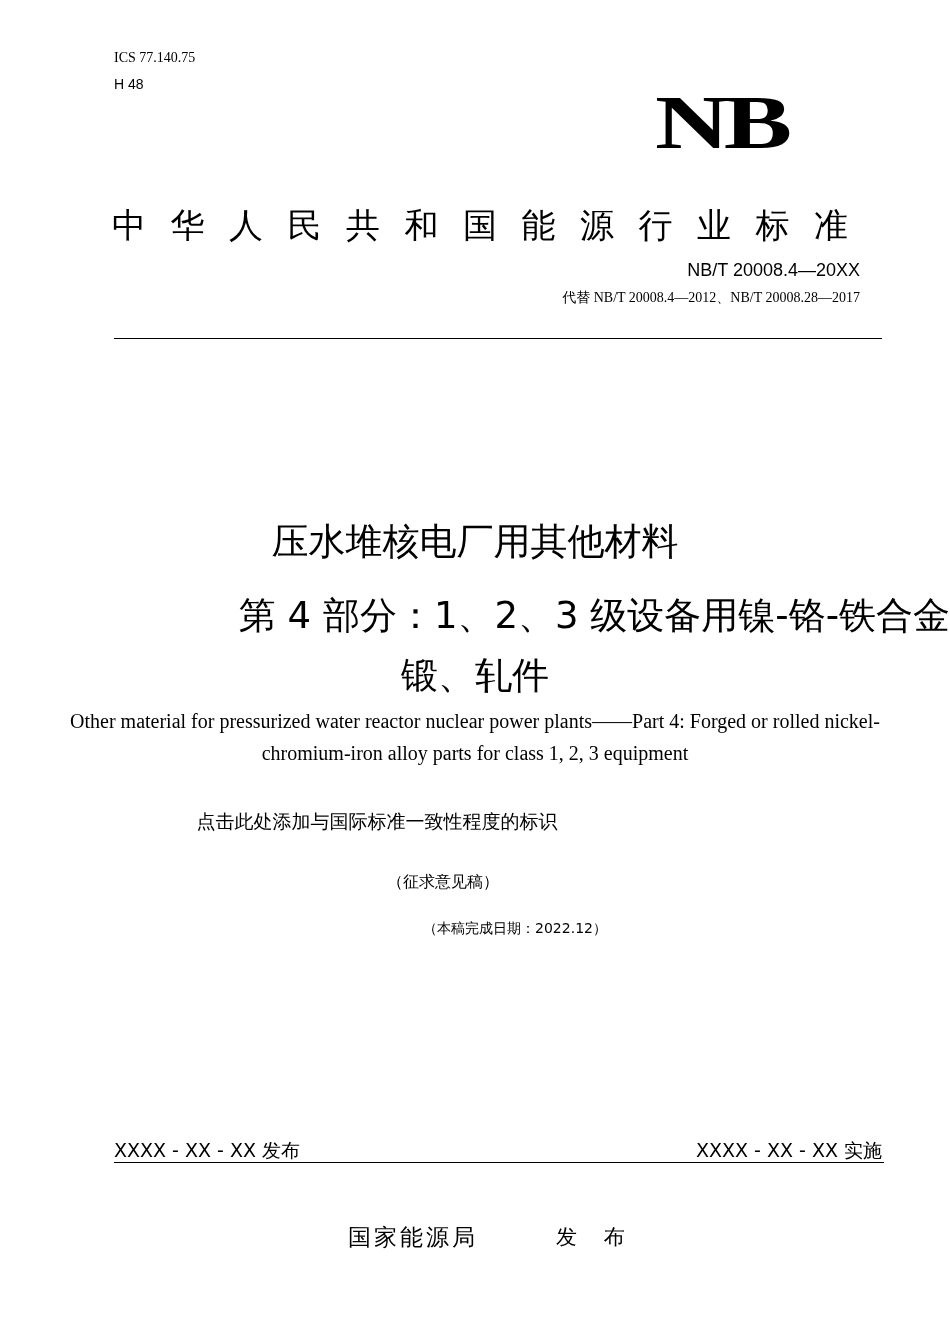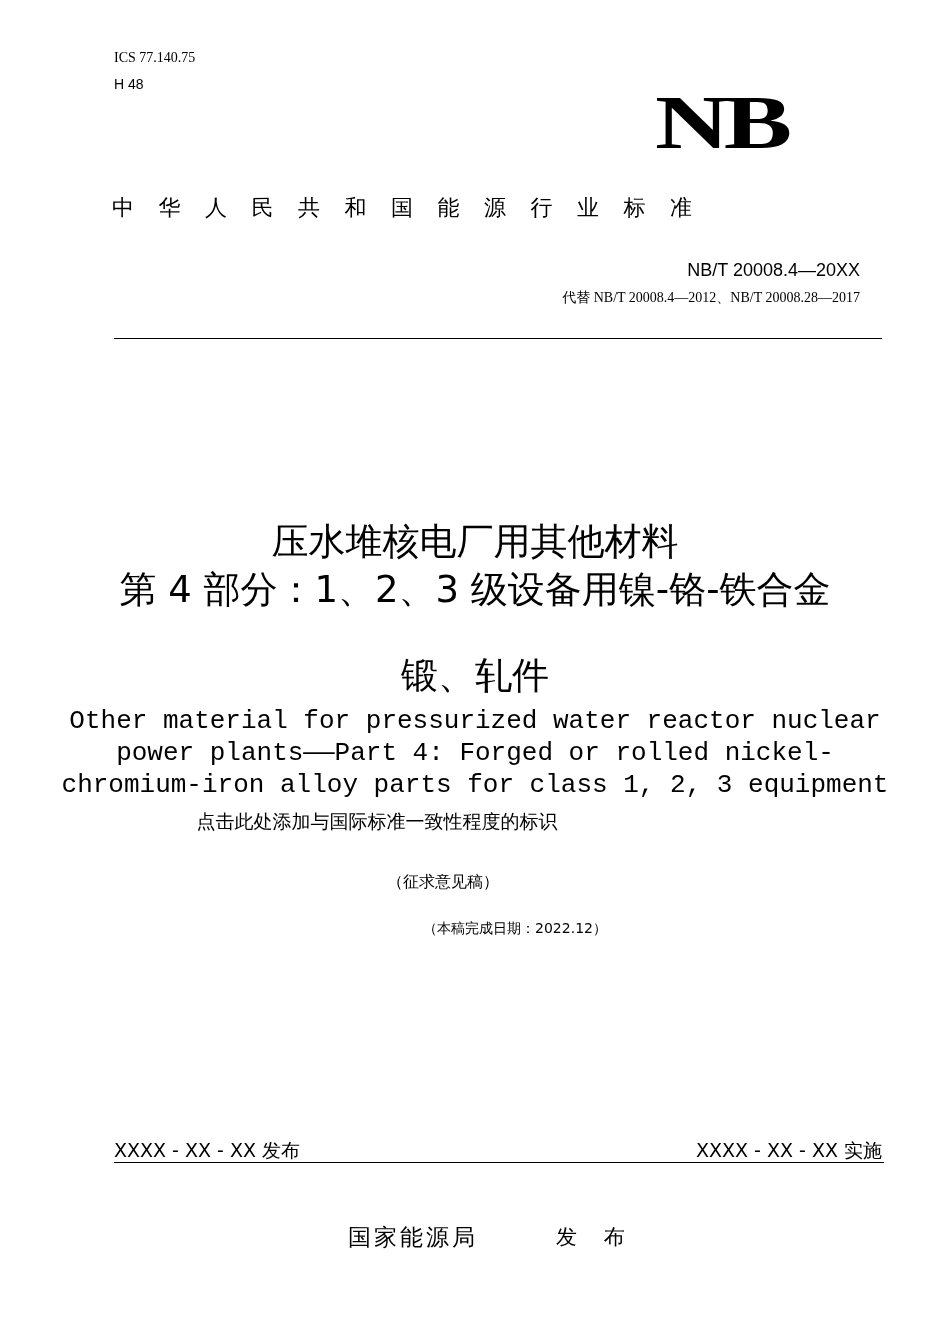--- a/index.html
+++ b/index.html
@@ -1,29 +1,29 @@
 <!DOCTYPE html>
 <html><head>
 <meta charset="utf-8">
 <style>
   html, body { margin: 0; padding: 0; background: #ffffff; }
   body { width: 950px; height: 1344px; position: relative; overflow: hidden; color: #000; font-family: "DejaVu Sans", sans-serif; }
   .abs { position: absolute; }
   .ics { left: 114px; top: 48px; font-family: "Liberation Serif", serif; font-size: 14px; line-height: 20px; }
   .ics2 { left: 114px; top: 74px; font-family: "Liberation Sans", sans-serif; font-size: 14px; line-height: 20px; }
   .nb-logo { left: 655px; top: 84px; font-family: "Liberation Serif", serif; font-weight: bold; font-size: 76px; line-height: 76px; letter-spacing: -4px; transform: scaleX(1.35); transform-origin: left top; }
-  .org { left: 112px; top: 186px; width: 780px; font-size: 22px; line-height: 44px; letter-spacing: 24.5px; white-space: nowrap; }
+  .org { left: 112px; top: 203px; width: 780px; font-size: 34px; line-height: 44px; letter-spacing: 24.5px; white-space: nowrap; }
   .stdno { right: 90px; top: 259px; font-family: "Liberation Sans", sans-serif; font-size: 18px; line-height: 22px; text-align: right; }
   .replace { right: 90px; top: 288px; font-family: "Liberation Serif", serif; font-size: 14px; line-height: 20px; text-align: right; }
   .rule-top { left: 114px; top: 338px; width: 768px; height: 0; border-top: 1.5px solid #000; }
   .title { left: 0; width: 950px; text-align: center; font-size: 37px; line-height: 48px; }
   .t1 { top: 518px; }
-  .t2 { top: 566px; }
+  .t2 { top: 592px; text-align: right; }
   .t3 { top: 652px; }
-  .en { left: 60px; width: 830px; top: 705px; text-align: center; font-family: Liberation Mono, monospace; font-size: 26px; line-height: 32px; }
+  .en { left: 60px; width: 830px; top: 705px; text-align: center; font-family: Liberation Serif, serif; font-size: 20px; line-height: 32px; }
   .consist { left: 0; width: 754px; top: 808px; text-align: center; font-size: 19px; line-height: 26px; }
   .draft { left: 0; width: 886px; top: 871px; text-align: center; font-size: 16px; line-height: 22px; }
   .date { left: 0; width: 950px; top: 918px; text-align: center; font-size: 14px; line-height: 20px; padding-left: 40px; }
   .issue { left: 114px; top: 1138px; font-size: 19px; line-height: 24px; }
   .impl { right: 68px; top: 1138px; font-size: 19px; line-height: 24px; text-align: right; }
   .rule-bottom { left: 114px; top: 1162px; width: 770px; height: 0; border-top: 1.5px solid #000; }
   .publisher { left: 348px; top: 1222px; font-size: 23px; line-height: 30px; letter-spacing: 3px; }
   .publish-verb { left: 556px; top: 1222px; font-size: 21px; line-height: 30px; letter-spacing: 10px; }
   .editable { cursor: text; }
 </style>

